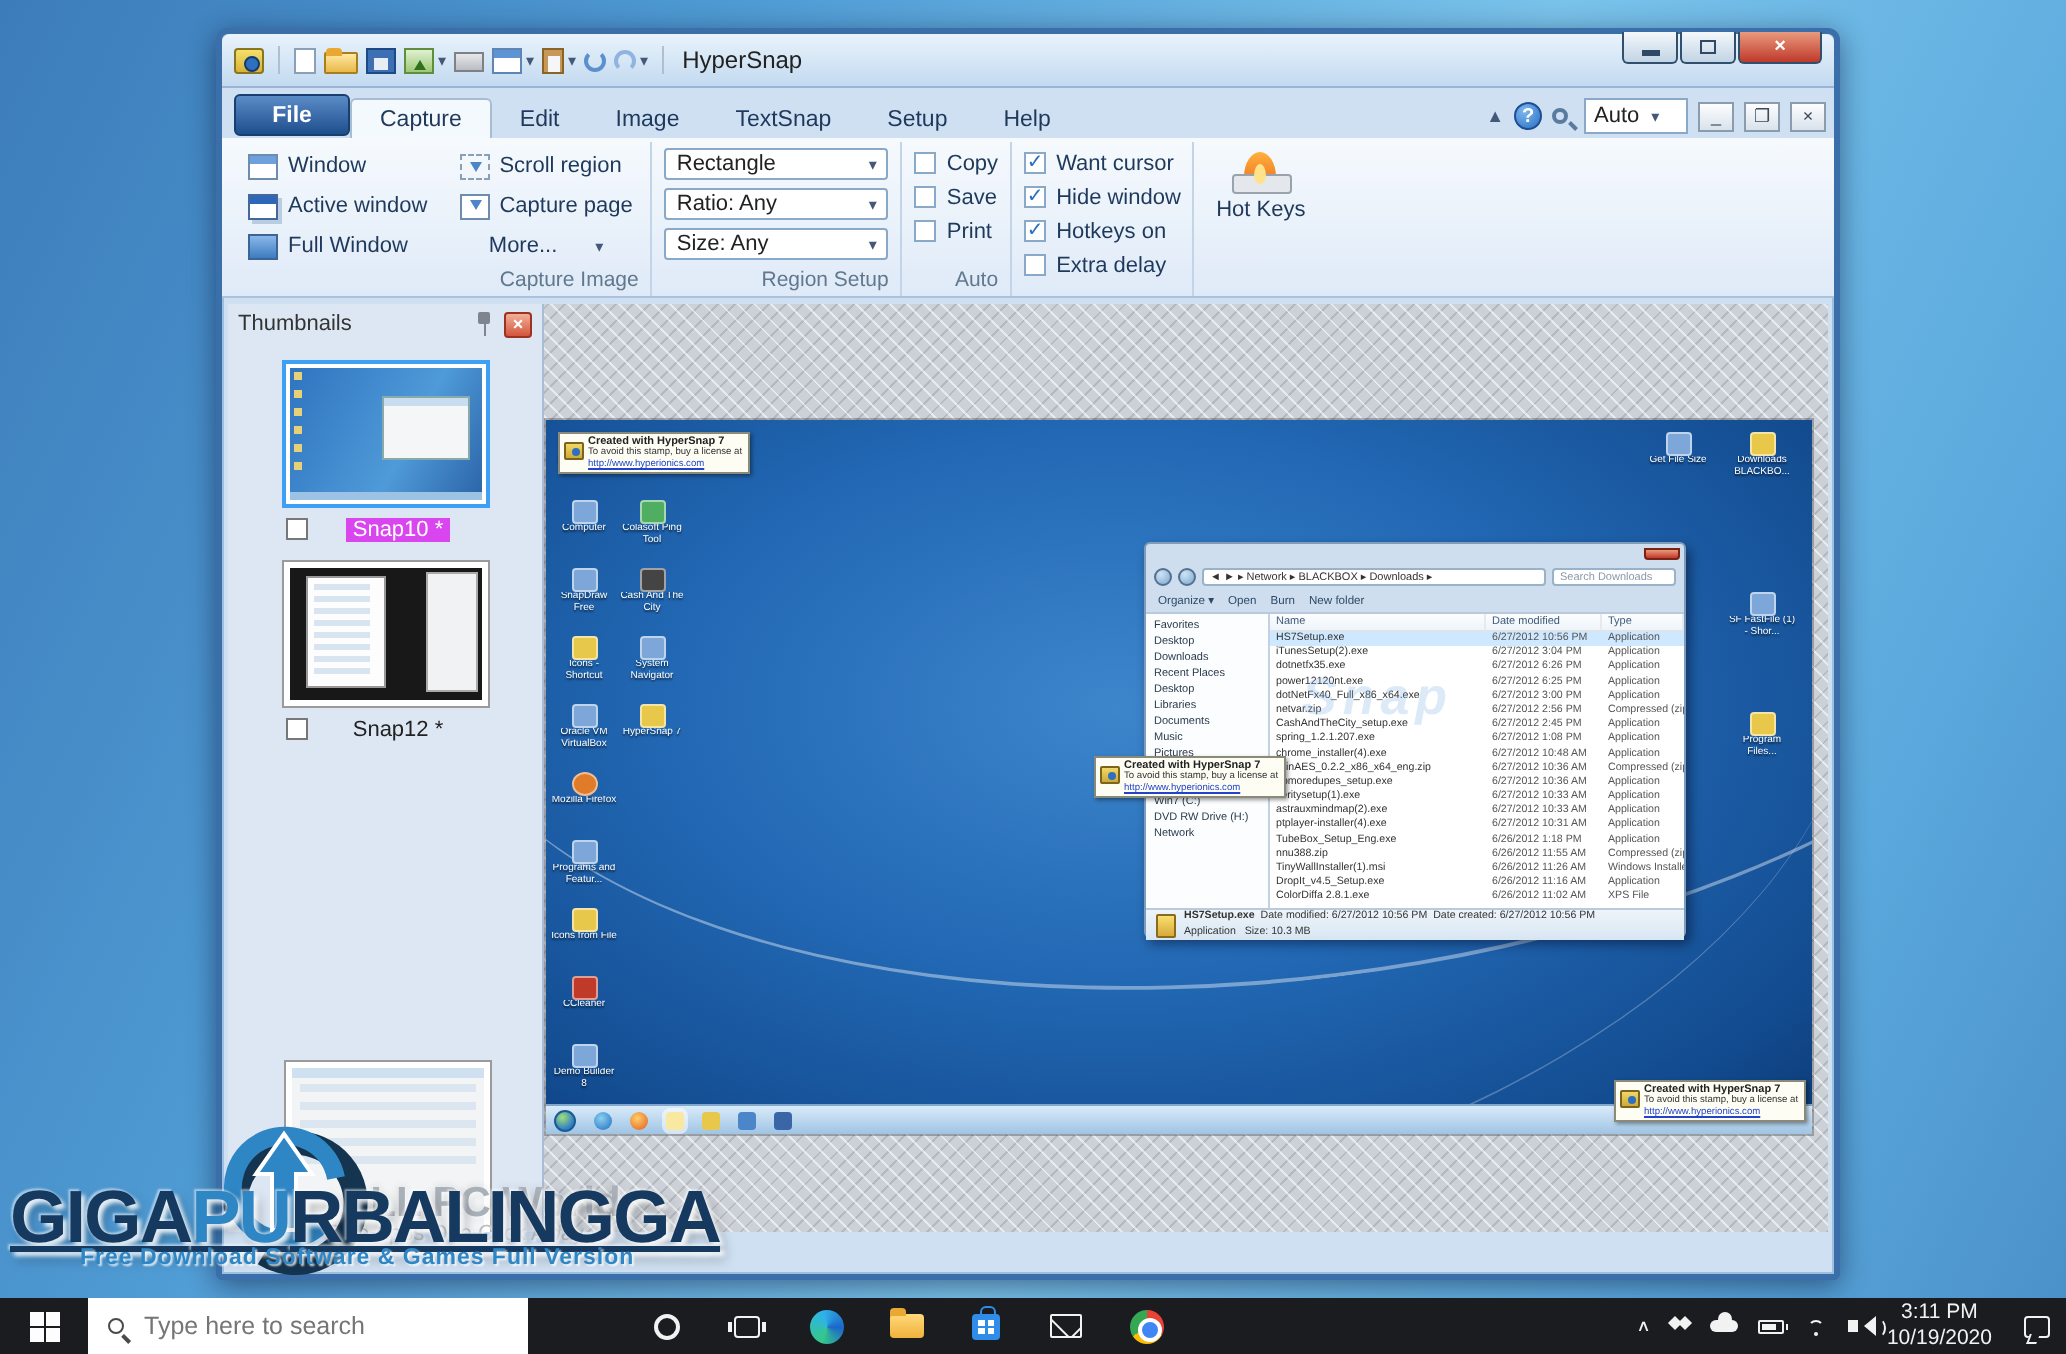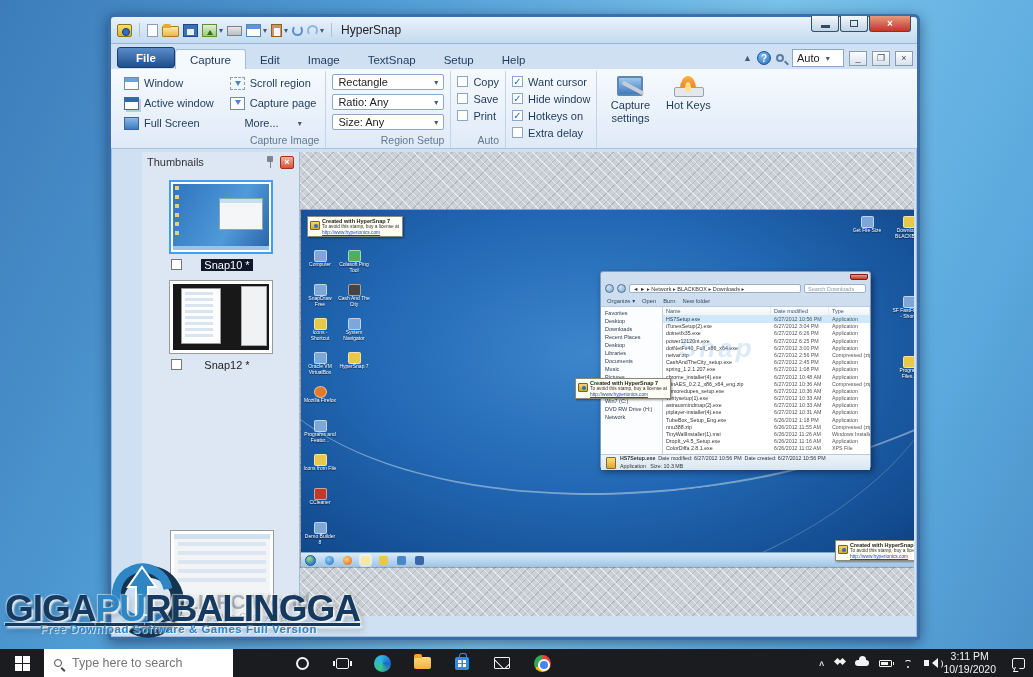--- a/index.html
+++ b/index.html
@@ -80,35 +80,35 @@
   .cbrow{height:15px;display:flex;align-items:center;gap:5px;font-size:11px;color:#1e395b;white-space:nowrap;margin:1px 0;}
   .cb{width:11px;height:11px;background:#fff;border:1px solid #8aa8c8;display:flex;align-items:center;justify-content:center;font-size:10px;color:#2e6fc0;line-height:1;}
   .bigbtn{width:54px;display:flex;flex-direction:column;align-items:center;font-size:11px;color:#1e395b;text-align:center;line-height:1.15;padding-top:3px;}
   .bi-settings{width:26px;height:20px;border:2px solid #5e86ae;border-radius:2px;background:linear-gradient(#9ec8ee,#3c7cc0);position:relative;margin-bottom:3px;}
   .bi-settings:after{content:"";position:absolute;left:2px;top:8px;width:24px;height:4px;background:#c9ccd2;transform:rotate(28deg);border-radius:2px;}
   .bi-flame{width:16px;height:20px;background:linear-gradient(#ffb13c,#e8641e);border-radius:50% 50% 50% 50%/62% 62% 38% 38%;position:relative;margin-bottom:3px;}
   .bi-flame:before{content:"";position:absolute;left:-6px;bottom:-1px;width:28px;height:8px;background:#e4e7ec;border:1px solid #9aa2ac;border-radius:2px;}
   .bi-flame:after{content:"";position:absolute;left:5px;top:6px;width:6px;height:10px;background:#ffe28a;border-radius:50% 50% 50% 50%/60% 60% 40% 40%;}
 
   
-  .hsbody{position:absolute;left:3px;right:3px;top:135px;bottom:21px;display:flex;margin-left:28px;}
+  .hsbody{position:absolute;left:3px;right:3px;top:135px;bottom:21px;display:flex;}
   .thumbpanel{width:158px;background:#dde7f4;border-right:1px solid #a8bcd4;overflow:hidden;position:relative;}
   .tp-head{height:20px;display:flex;align-items:center;padding:0 5px;font-size:11px;color:#333;}
   .tp-head .sp{flex:1;}
   .pin{width:8px;height:12px;position:relative;margin-right:6px;}
   .pin:before{content:"";position:absolute;left:1px;top:0;width:6px;height:6px;background:#7e8globe8a;background:#7e858f;border-radius:1px;}
   .pin:after{content:"";position:absolute;left:3.5px;top:6px;width:1.5px;height:6px;background:#7e858f;}
   .tp-close{width:14px;height:13px;background:linear-gradient(#f2b09a,#d4543c);border:1px solid #9a3420;border-radius:2px;color:#fff;font-size:9px;font-weight:bold;display:flex;align-items:center;justify-content:center;line-height:1;}
   .thumb{width:104px;margin:8px auto 0;}
   .tframe{width:104px;height:74px;background:#fff;border:1px solid #9a9a9a;padding:3px;}
   .thumb.selected .tframe{border:2px solid #3da0f5;padding:2px;}
   .tlabel-row{display:flex;align-items:center;margin-top:3px;height:15px;}
   .tchk{width:11px;height:11px;border:1px solid #777;background:#fff;margin-left:2px;}
   .tname{flex:1;text-align:center;font-size:11px;color:#222;}
-  .thumb.selected .tname span{background:#0f172a;color:#fff;padding:0 3px;}
+  .thumb.selected .tname span{background:#d946ef;color:#fff;padding:0 3px;}
   .mini-desk{width:100%;height:100%;background:linear-gradient(118deg,#2f74c0,#4f9ad8 60%,#2b64a8);position:relative;}
   .mini-win{position:absolute;right:6px;top:14px;width:44px;height:32px;background:#f4f6f8;border:1px solid #8aa;}
   .mini-win:after{content:"";position:absolute;left:0;top:0;right:0;height:4px;background:#c8ddf0;}
   .mini-bar{position:absolute;left:0;right:0;bottom:0;height:4px;background:#9cc2e4;}
   .mini-icons{position:absolute;left:2px;top:2px;width:4px;height:50px;background:repeating-linear-gradient(#e8d078 0 4px,transparent 4px 9px);}
   .mini-phone-wrap{width:100%;height:100%;background:#fdfdfd;position:relative;}
   .mini-phone{position:absolute;left:34px;top:3px;width:30px;height:58px;background:#1c1c20;border-radius:3px;}
   .mini-phone:after{content:"";position:absolute;left:3px;top:6px;right:3px;bottom:8px;background:#f0f0ee;}
   .mini-phone:before{content:"";position:absolute;right:-12px;top:8px;width:10px;height:40px;background:#e8c8d8;}
   .mini-dark{width:100%;height:100%;background:#181818;position:relative;}
@@ -196,21 +196,21 @@
   #wm-tag{position:absolute;left:40px;top:623px;z-index:31;font-size:11.5px;font-weight:bold;color:#2f86c5;text-shadow:1px 1px 1px rgba(255,255,255,.8);letter-spacing:.5px;}
   #wm-allpc{position:absolute;left:170px;top:590px;z-index:29;font-size:21px;font-weight:bold;color:#aab0b8;text-shadow:1px 1px 2px rgba(255,255,255,.8),0 0 4px rgba(0,0,0,.15);}
   #wm-allpc-tag{position:absolute;left:162px;top:611px;z-index:29;font-size:11px;color:#b8bec6;text-shadow:1px 1px 1px rgba(255,255,255,.7);}
   .fifth-thumb{position:absolute;left:28px;bottom:-6px;width:104px;height:92px;background:#fff;border:1px solid #9a9a9a;padding:3px;}
 
   
   #taskbar{position:absolute;left:0;right:0;bottom:0;height:28px;background:#1b1c1f;display:flex;align-items:stretch;z-index:40;}
   .tb-start{width:44px;display:flex;align-items:center;justify-content:center;}
   .winlogo{display:grid;grid-template-columns:7px 7px;grid-template-rows:7px 7px;gap:1px;}
   .winlogo span{background:#fdfdfd;}
-  .tb-search{width:189px;background:#fff;display:flex;align-items:center;gap:8px;padding:0 10px;}
+  .tb-search{width:220px;background:#fff;display:flex;align-items:center;gap:8px;padding:0 10px;}
   .tb-search input{border:none;outline:none;font-size:12.5px;color:#444;width:170px;font-family:"Liberation Sans",sans-serif;background:transparent;}
   .smag{width:8px;height:8px;border:1.7px solid #4a4a4a;border-radius:50%;position:relative;flex:0 0 auto;}
   .smag:after{content:"";position:absolute;left:7px;top:7px;width:5px;height:1.7px;background:#4a4a4a;transform:rotate(45deg);transform-origin:0 0;}
   .tb-icons{display:flex;align-items:center;margin-left:60px;gap:22px;}
   .tbi{width:18px;height:18px;display:flex;align-items:center;justify-content:center;position:relative;}
   .cortana{width:13px;height:13px;border:2px solid #f2f2f2;border-radius:50%;}
   .taskview{width:13px;height:11px;border:1.6px solid #f2f2f2;border-radius:2px;position:relative;}
   .taskview:before{content:"";position:absolute;left:-4px;top:2px;width:2px;height:5px;background:#f2f2f2;}
   .taskview:after{content:"";position:absolute;right:-4px;top:2px;width:2px;height:5px;background:#f2f2f2;}
   .edge{width:17px;height:17px;border-radius:50%;background:conic-gradient(from 200deg,#35c88a,#2fb3e8 40%,#1b66c9 70%,#35c88a);}
@@ -312,21 +312,21 @@
           <div class="rbtn">
               <span class="ri window"></span>
               <span>Window</span>
             </div>
           <div class="rbtn">
               <span class="ri awindow"></span>
               <span>Active window</span>
             </div>
           <div class="rbtn">
               <span class="ri fullscreen"></span>
-              <span>Full Screen</span>
+              <span>Full Window</span>
             </div>
         </div>
         <div class="rcol">
           <div class="rbtn">
               <span class="ri scrollr"></span>
               <span>Scroll region</span>
             </div>
           <div class="rbtn">
               <span class="ri scrollp"></span>
               <span>Capture page</span>
@@ -385,24 +385,20 @@
           <span class="cb">✓</span>
           <span>Hotkeys on</span>
         </div>
       <div class="cbrow">
           <span class="cb"></span>
           <span>Extra delay</span>
         </div>
     </div>
 
     <div class="rgroup" style="border-right:none;flex-direction:row;gap:4px;">
-      <div class="bigbtn">
-          <span class="bi-settings"></span>
-          <span>Capture settings</span>
-        </div>
       <div class="bigbtn">
           <span class="bi-flame"></span>
           <span>Hot Keys</span>
         </div>
     </div>
   </div>
 
   <div class="hsbody">
 
     <div class="thumbpanel">

